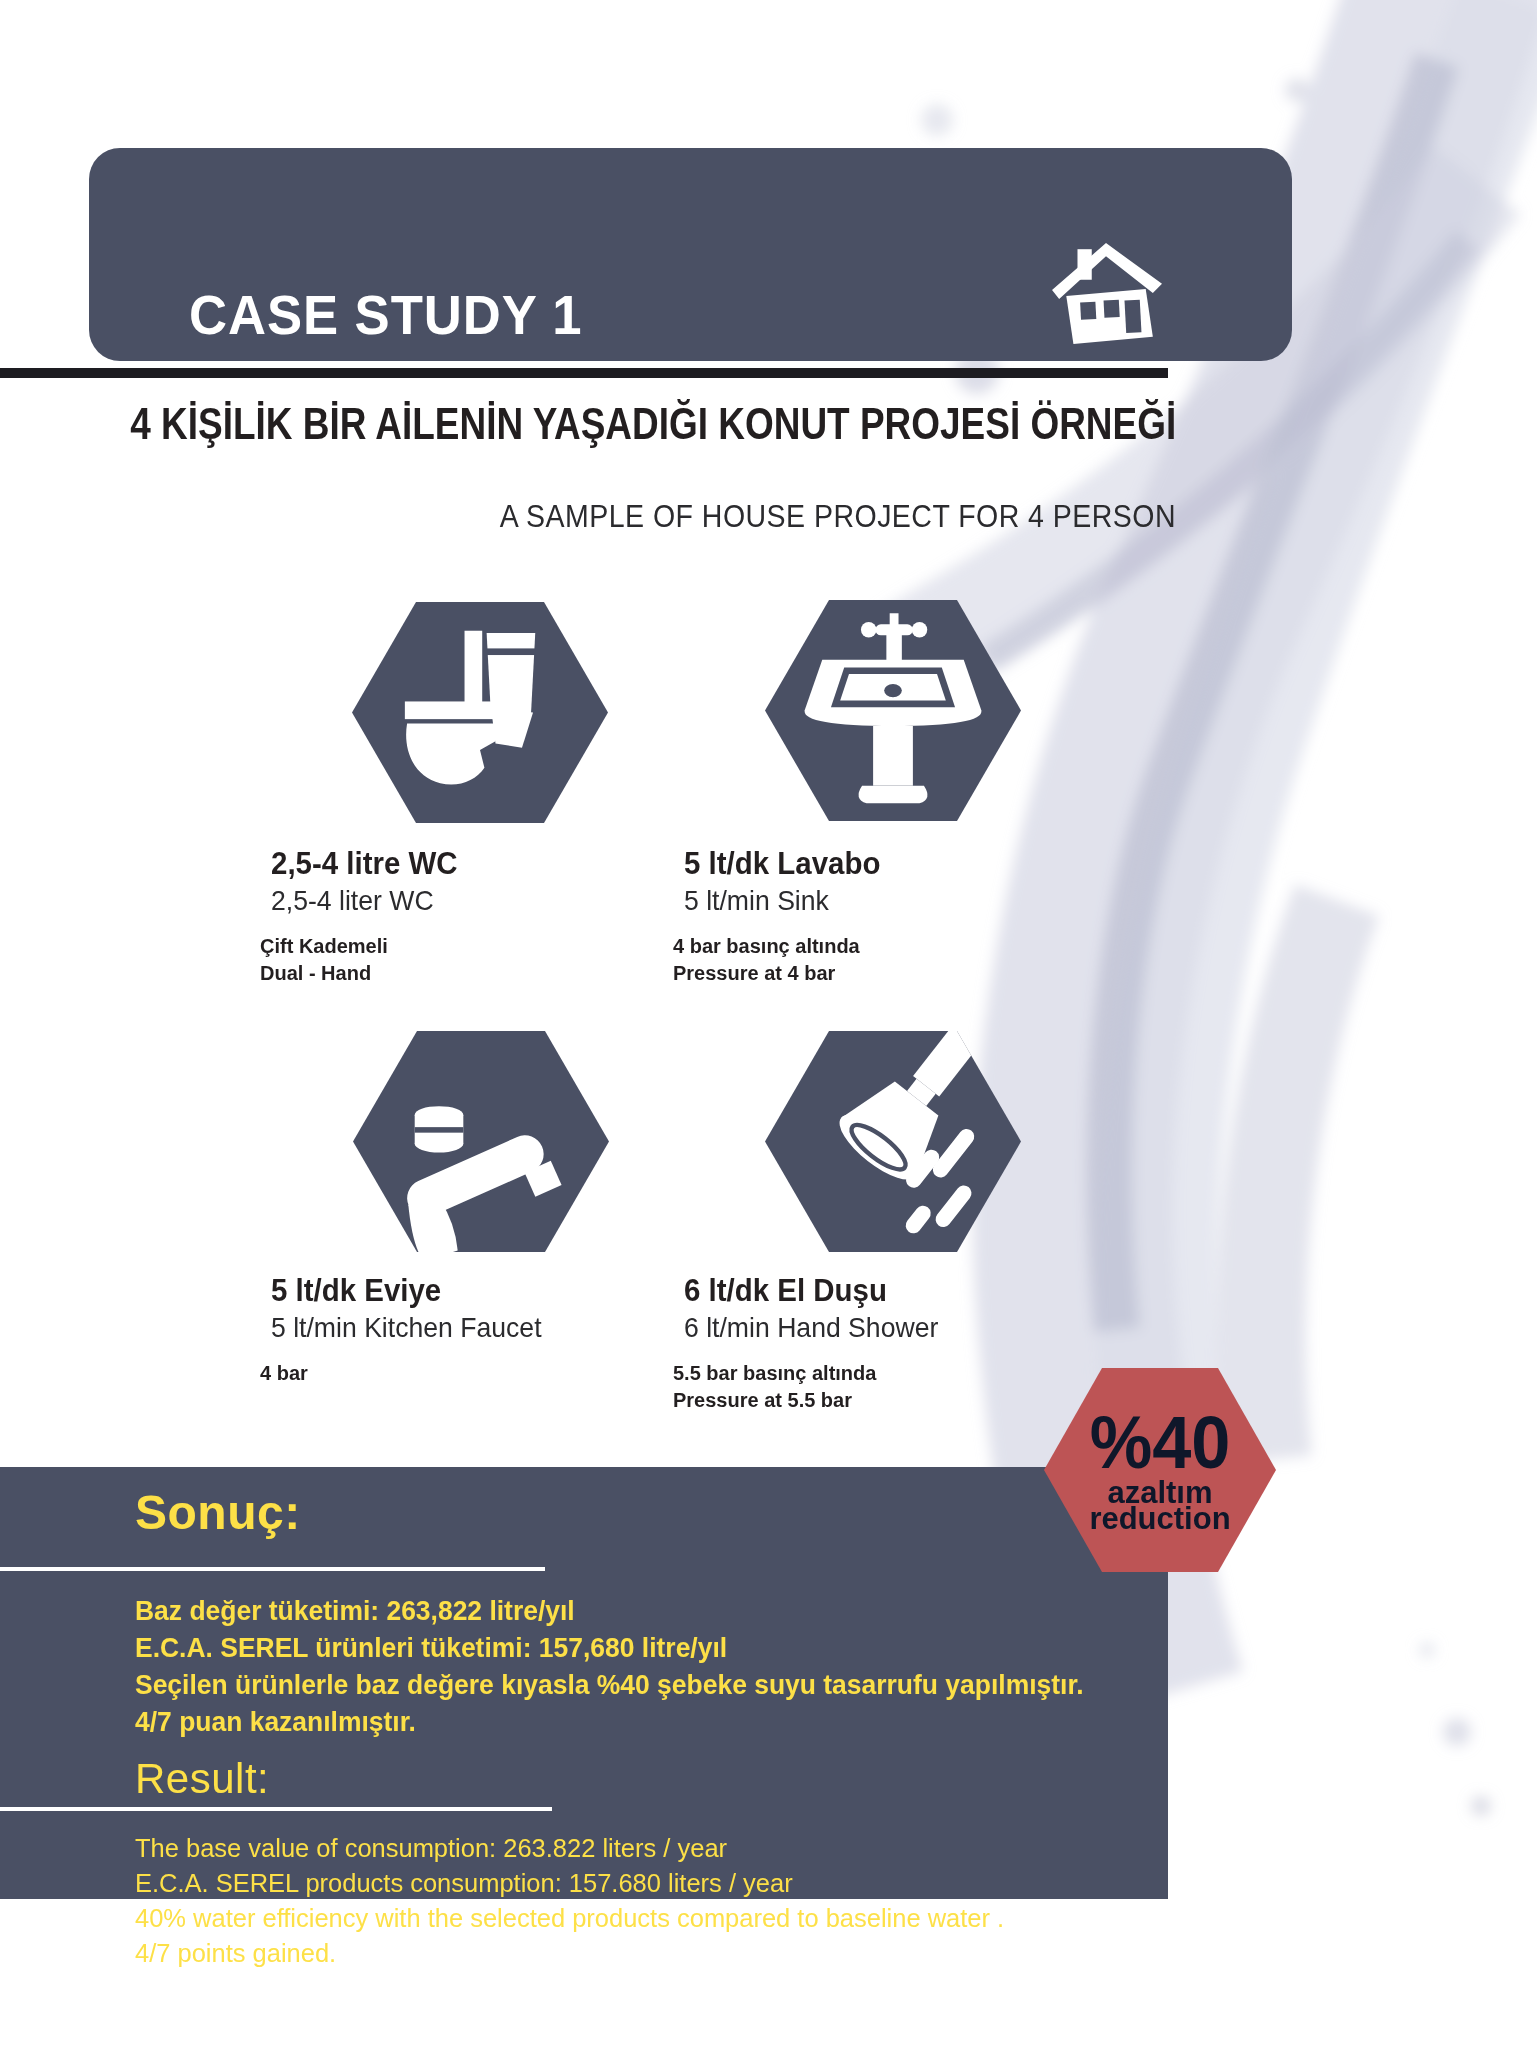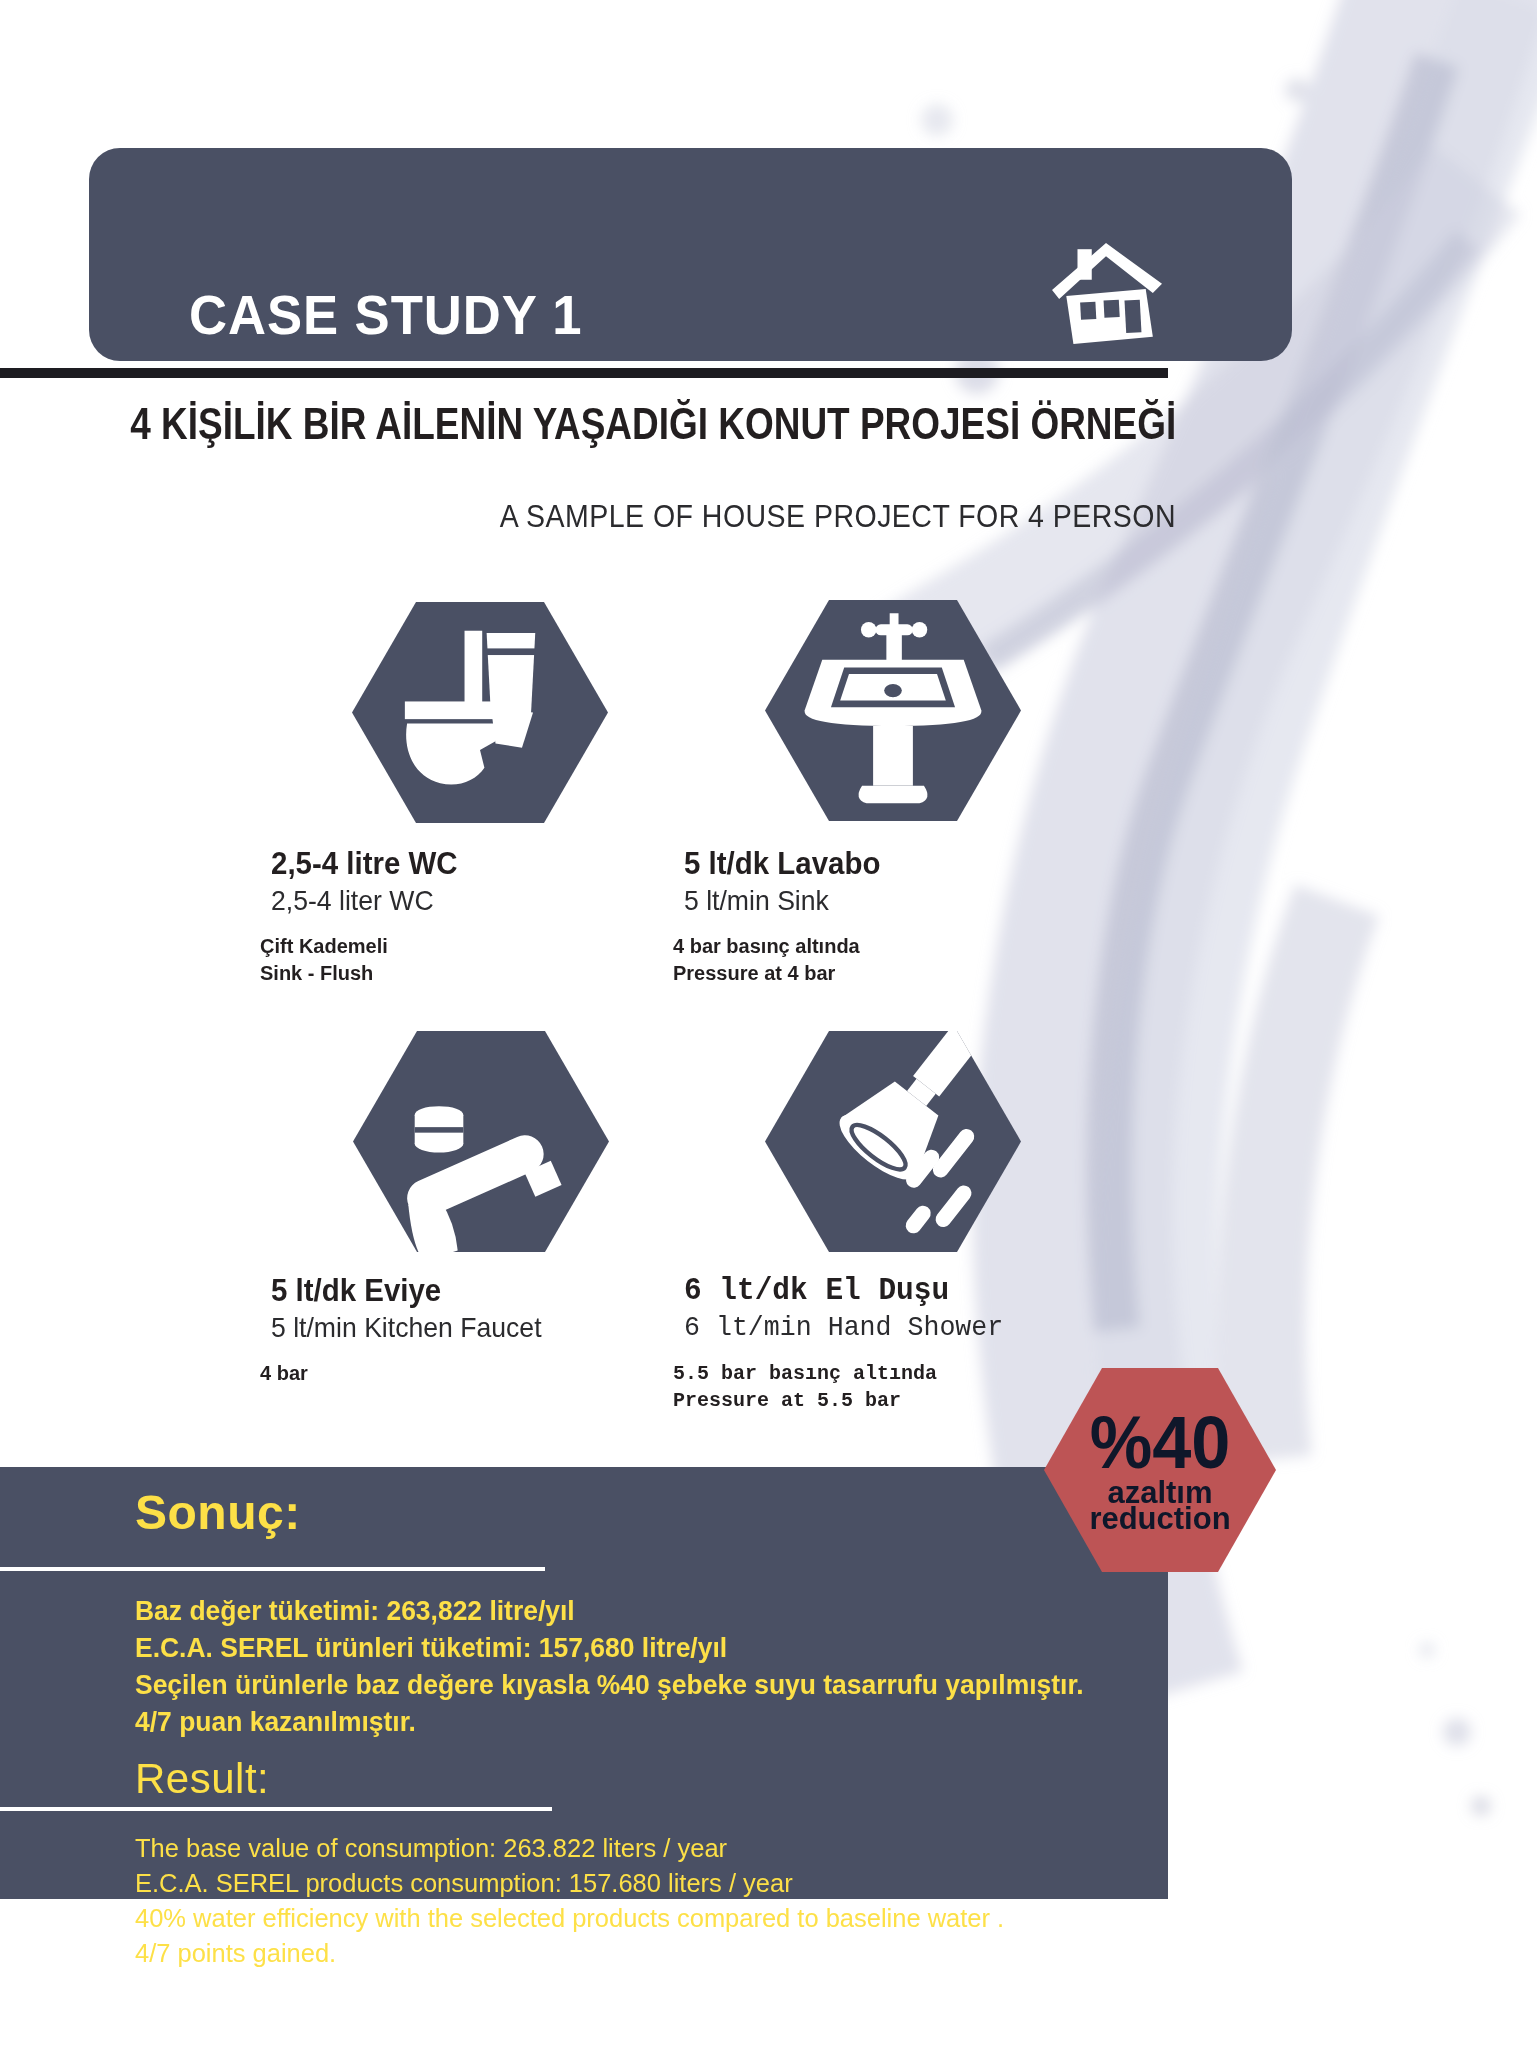--- a/index.html
+++ b/index.html
@@ -172,21 +172,21 @@
         <rect x="88" y="88" width="7" height="16" rx="3.5" transform="rotate(38 91 96)"></rect>
       </g>
     </svg>
   </div>
 
   <div class="caption" style="left:260px;top:845px;">
     <div class="t1">2,5-4 litre WC</div>
     <div class="t2">2,5-4 liter WC</div>
     <div class="note">
       <div class="n">Çift Kademeli</div>
-      <div class="n">Sink - Flush</div>
+      <div class="n">Dual - Hand</div>
     </div>
   </div>
 
   <div class="caption" style="left:673px;top:845px;">
     <div class="t1">5 lt/dk Lavabo</div>
     <div class="t2">5 lt/min Sink</div>
     <div class="note">
       <div class="n">4 bar basınç altında</div>
       <div class="n">Pressure at 4 bar</div>
     </div>
@@ -194,21 +194,21 @@
 
   <div class="caption" style="left:260px;top:1272px;">
     <div class="t1">5 lt/dk Eviye</div>
     <div class="t2">5 lt/min Kitchen Faucet</div>
     <div class="note">
       <div class="n">4 bar</div>
       <div class="n"></div>
     </div>
   </div>
 
-  <div class="caption" style="left:673px;top:1272px;font-family:Liberation Mono, monospace;">
+  <div class="caption" style="left:673px;top:1272px;">
     <div class="t1">6 lt/dk El Duşu</div>
     <div class="t2">6 lt/min Hand Shower</div>
     <div class="note">
       <div class="n">5.5 bar basınç altında</div>
       <div class="n">Pressure at 5.5 bar</div>
     </div>
   </div>
 
   <div class="badge">
     <div class="pct">%40</div>

